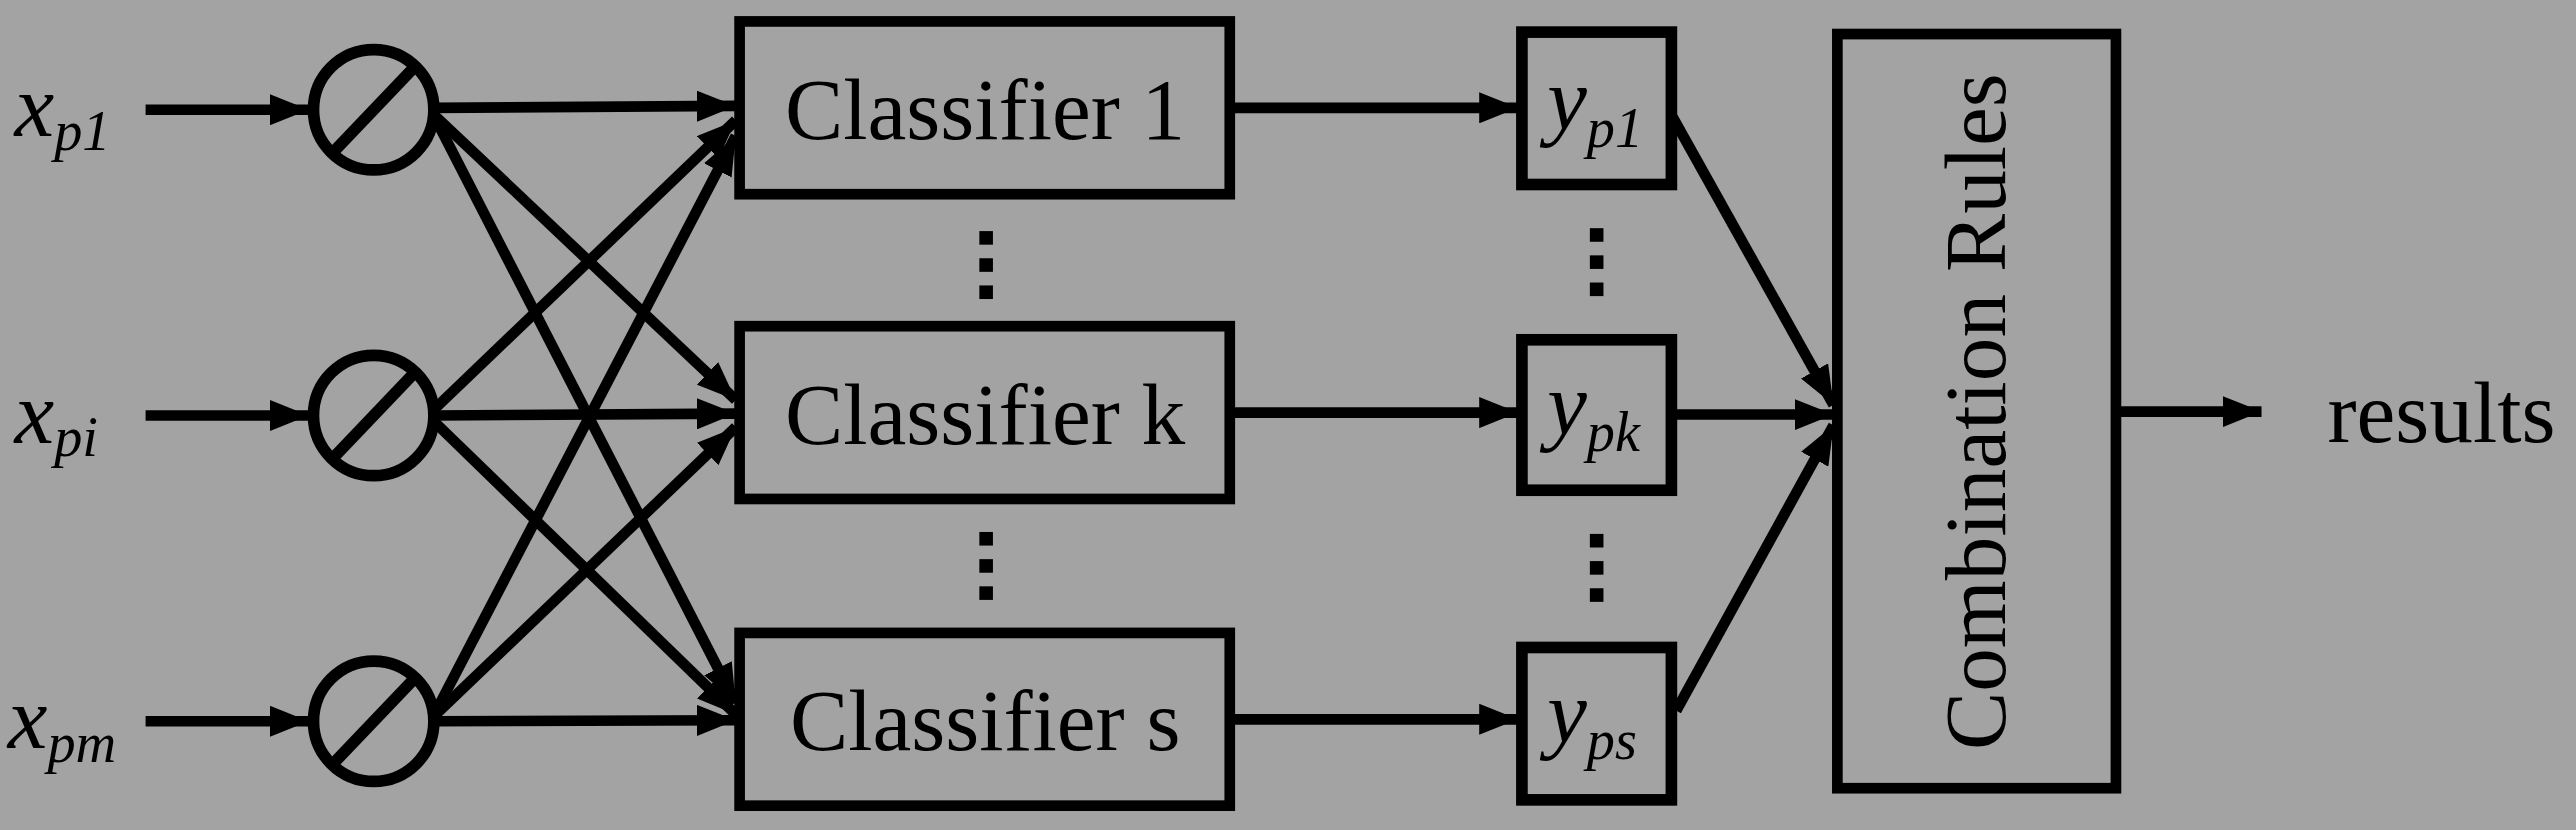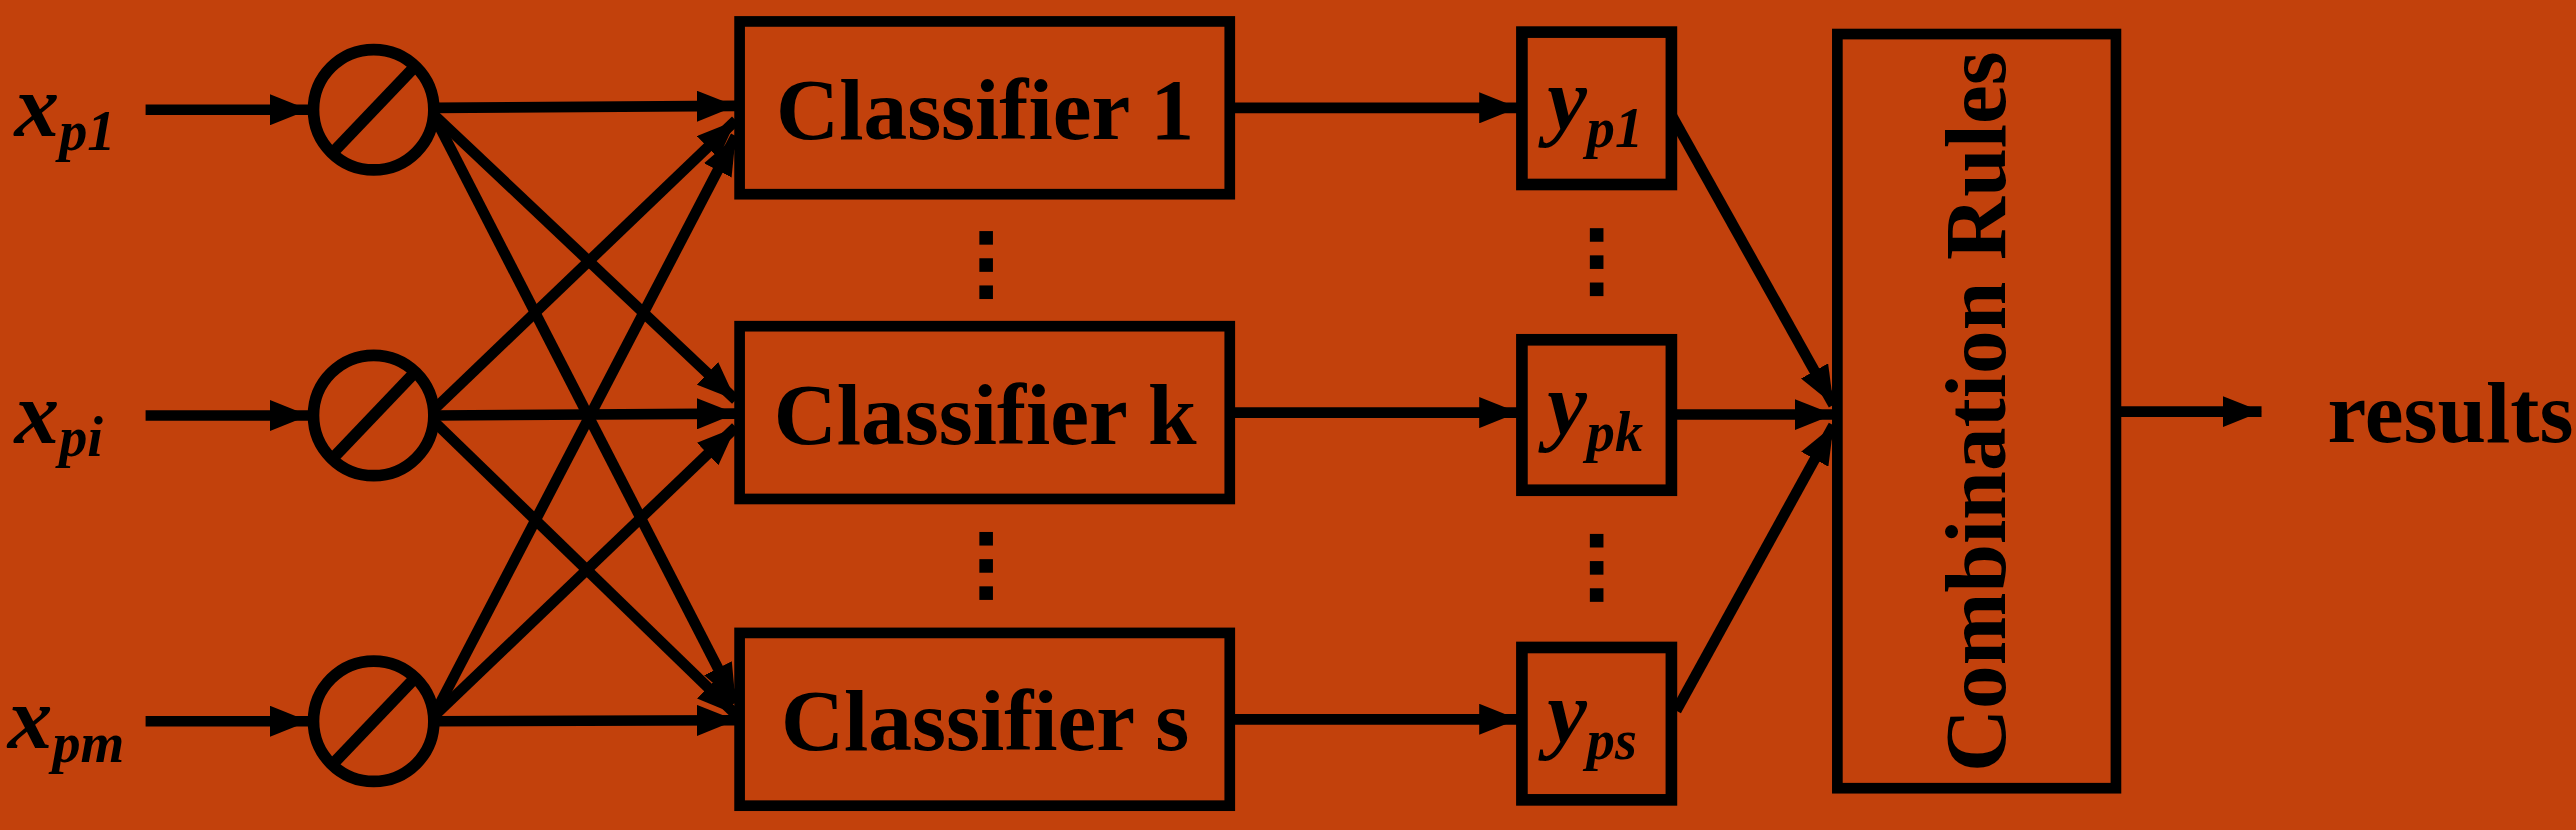--- a/index.html
+++ b/index.html
@@ -1,22 +1,21 @@
 <!DOCTYPE html>
 <html><head>
 <meta charset="utf-8">
 <style>
   html, body { margin: 0; padding: 0; background: #ffffff; }
   .stage {
     position: relative;
     width: 2576px;
     height: 831px;
-    background: #c2410c;
+    background: #a3a3a3;
     overflow: hidden;
-    font-weight: bold;
   }
   svg { display: block; }
   text {
     font-family: "Liberation Serif", "DejaVu Serif", serif;
     fill: #000000;
   }
   .math-main { font-style: italic; font-size: 92px; }
   .math-sub  { font-style: italic; font-size: 58px; }
   .box-label { font-size: 90px; }
   .plain-label { font-size: 90px; }

